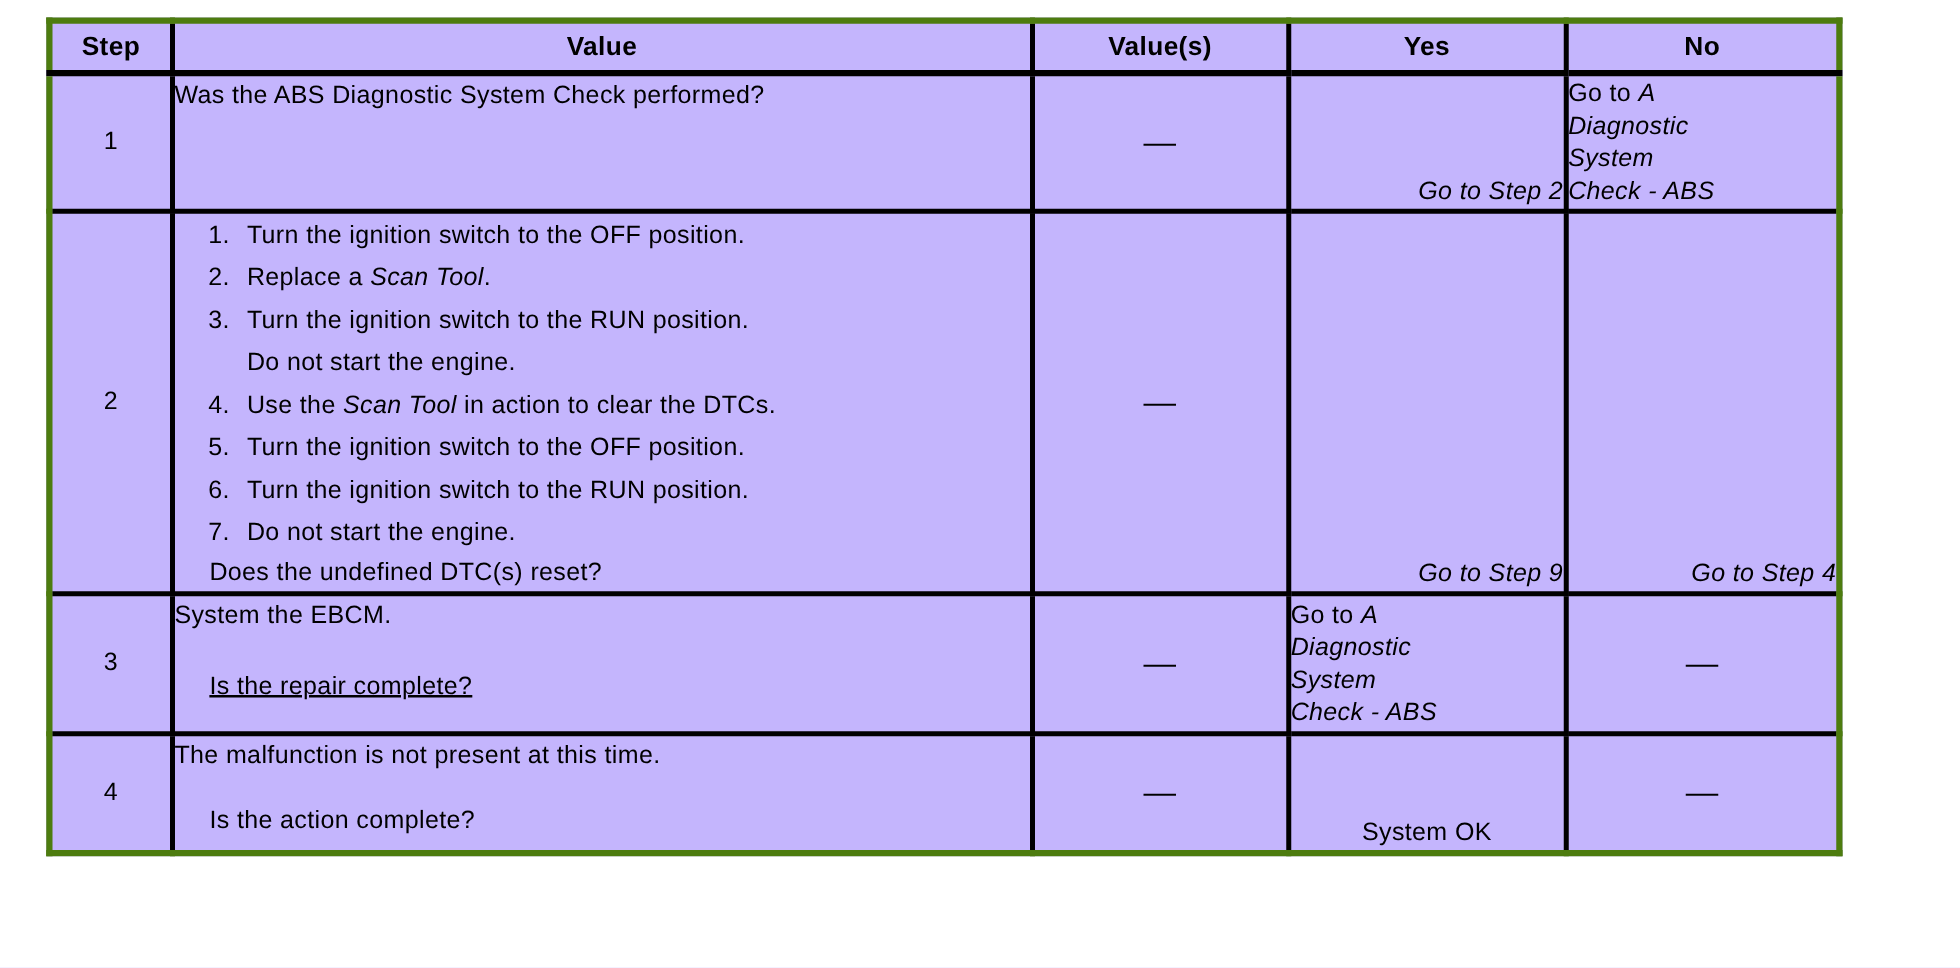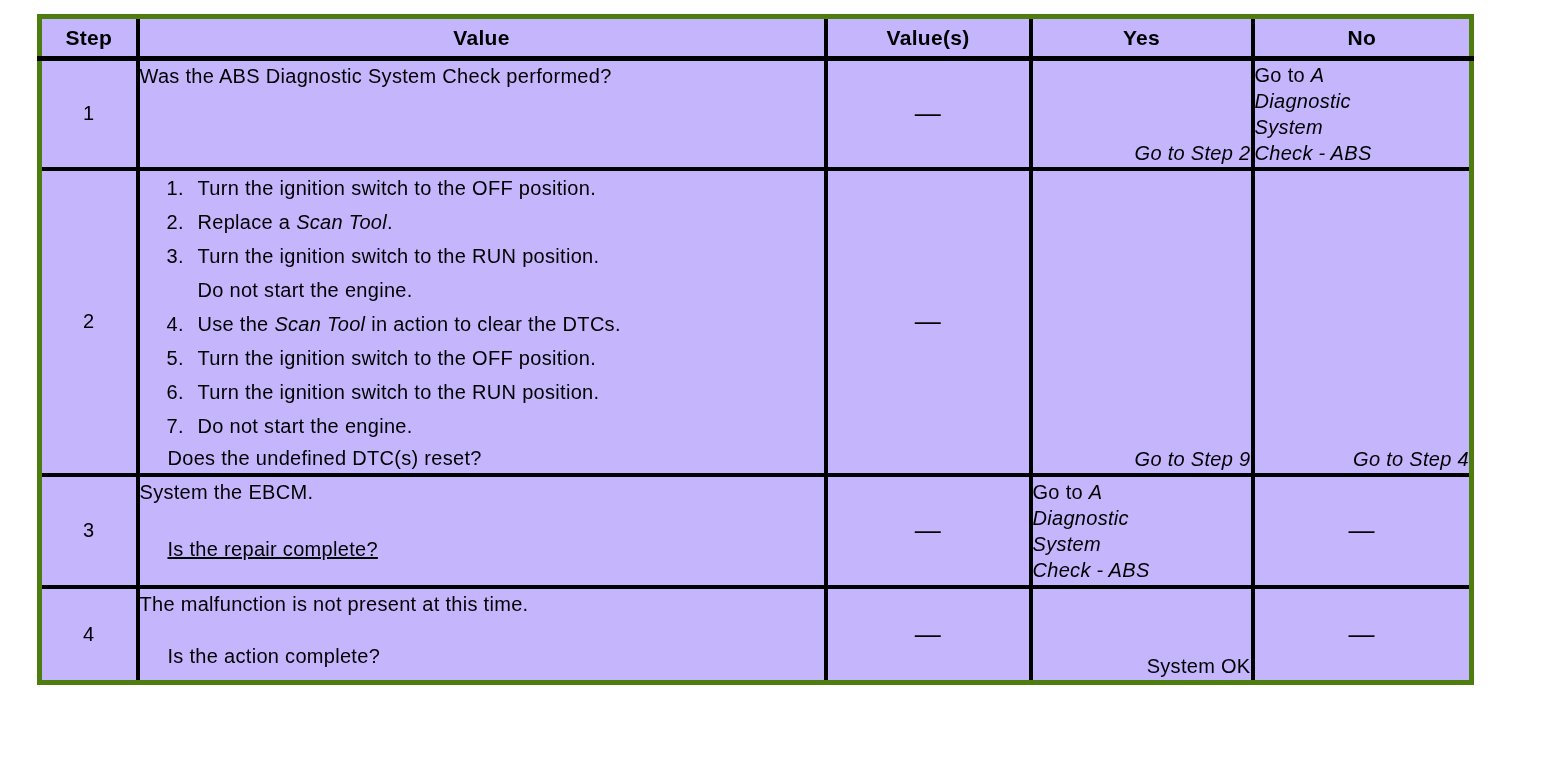--- a/index.html
+++ b/index.html
@@ -89,21 +89,21 @@
     display: inline-block;
     width: 31px;
   }
   .action-question {
     line-height: 30px;
     padding-left: 28px;
   }
   .q-gap-27 { margin-top: 27px; text-decoration: underline; }
   .q-gap-22 { margin-top: 22px; }
   td.nav-sysok {
-    text-align: right;
+    text-align: center;
     vertical-align: bottom;
     padding-bottom: 7px;
     line-height: 28px;
   }
 </style>
 </head>
 <body>
 
 <div class="canvas">
   <table class="diag">

